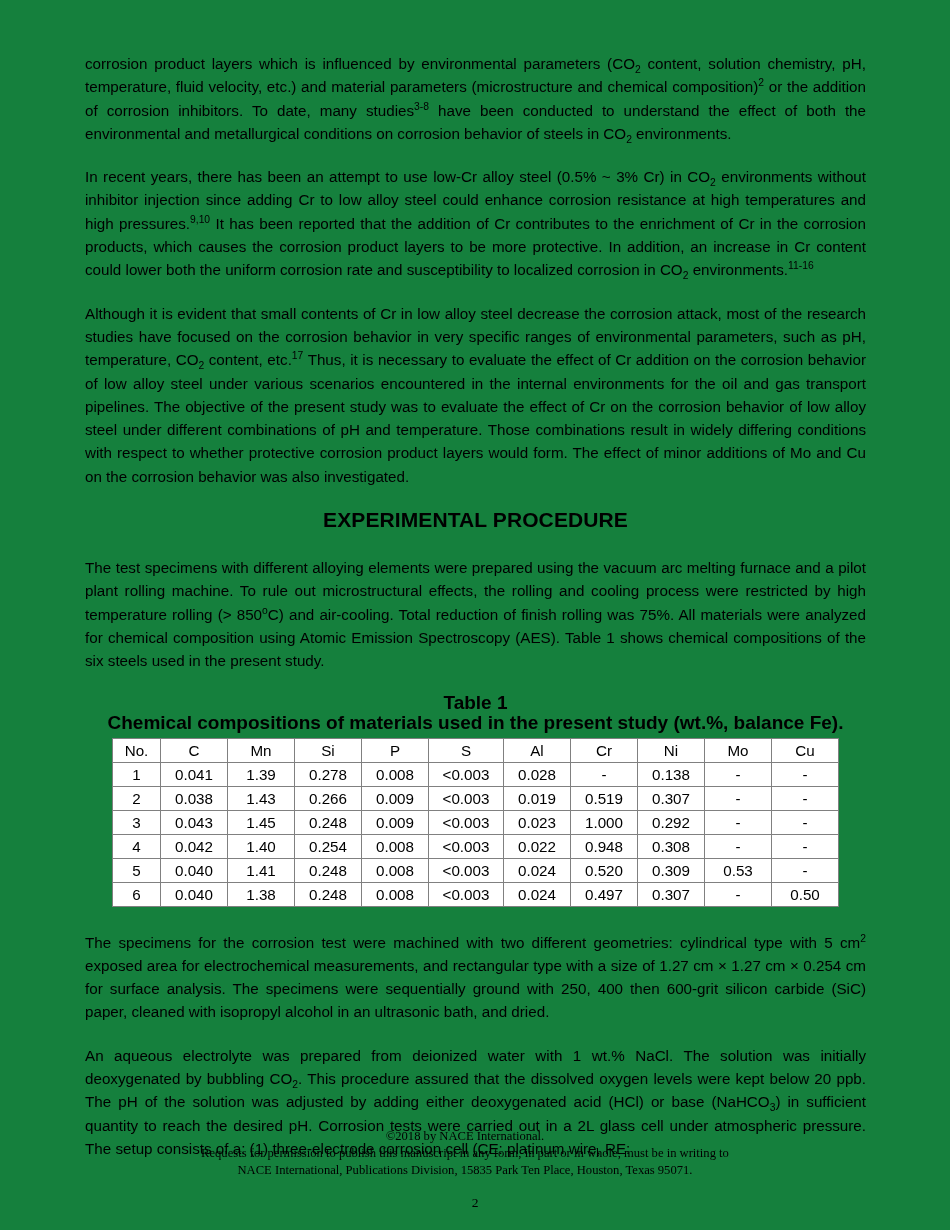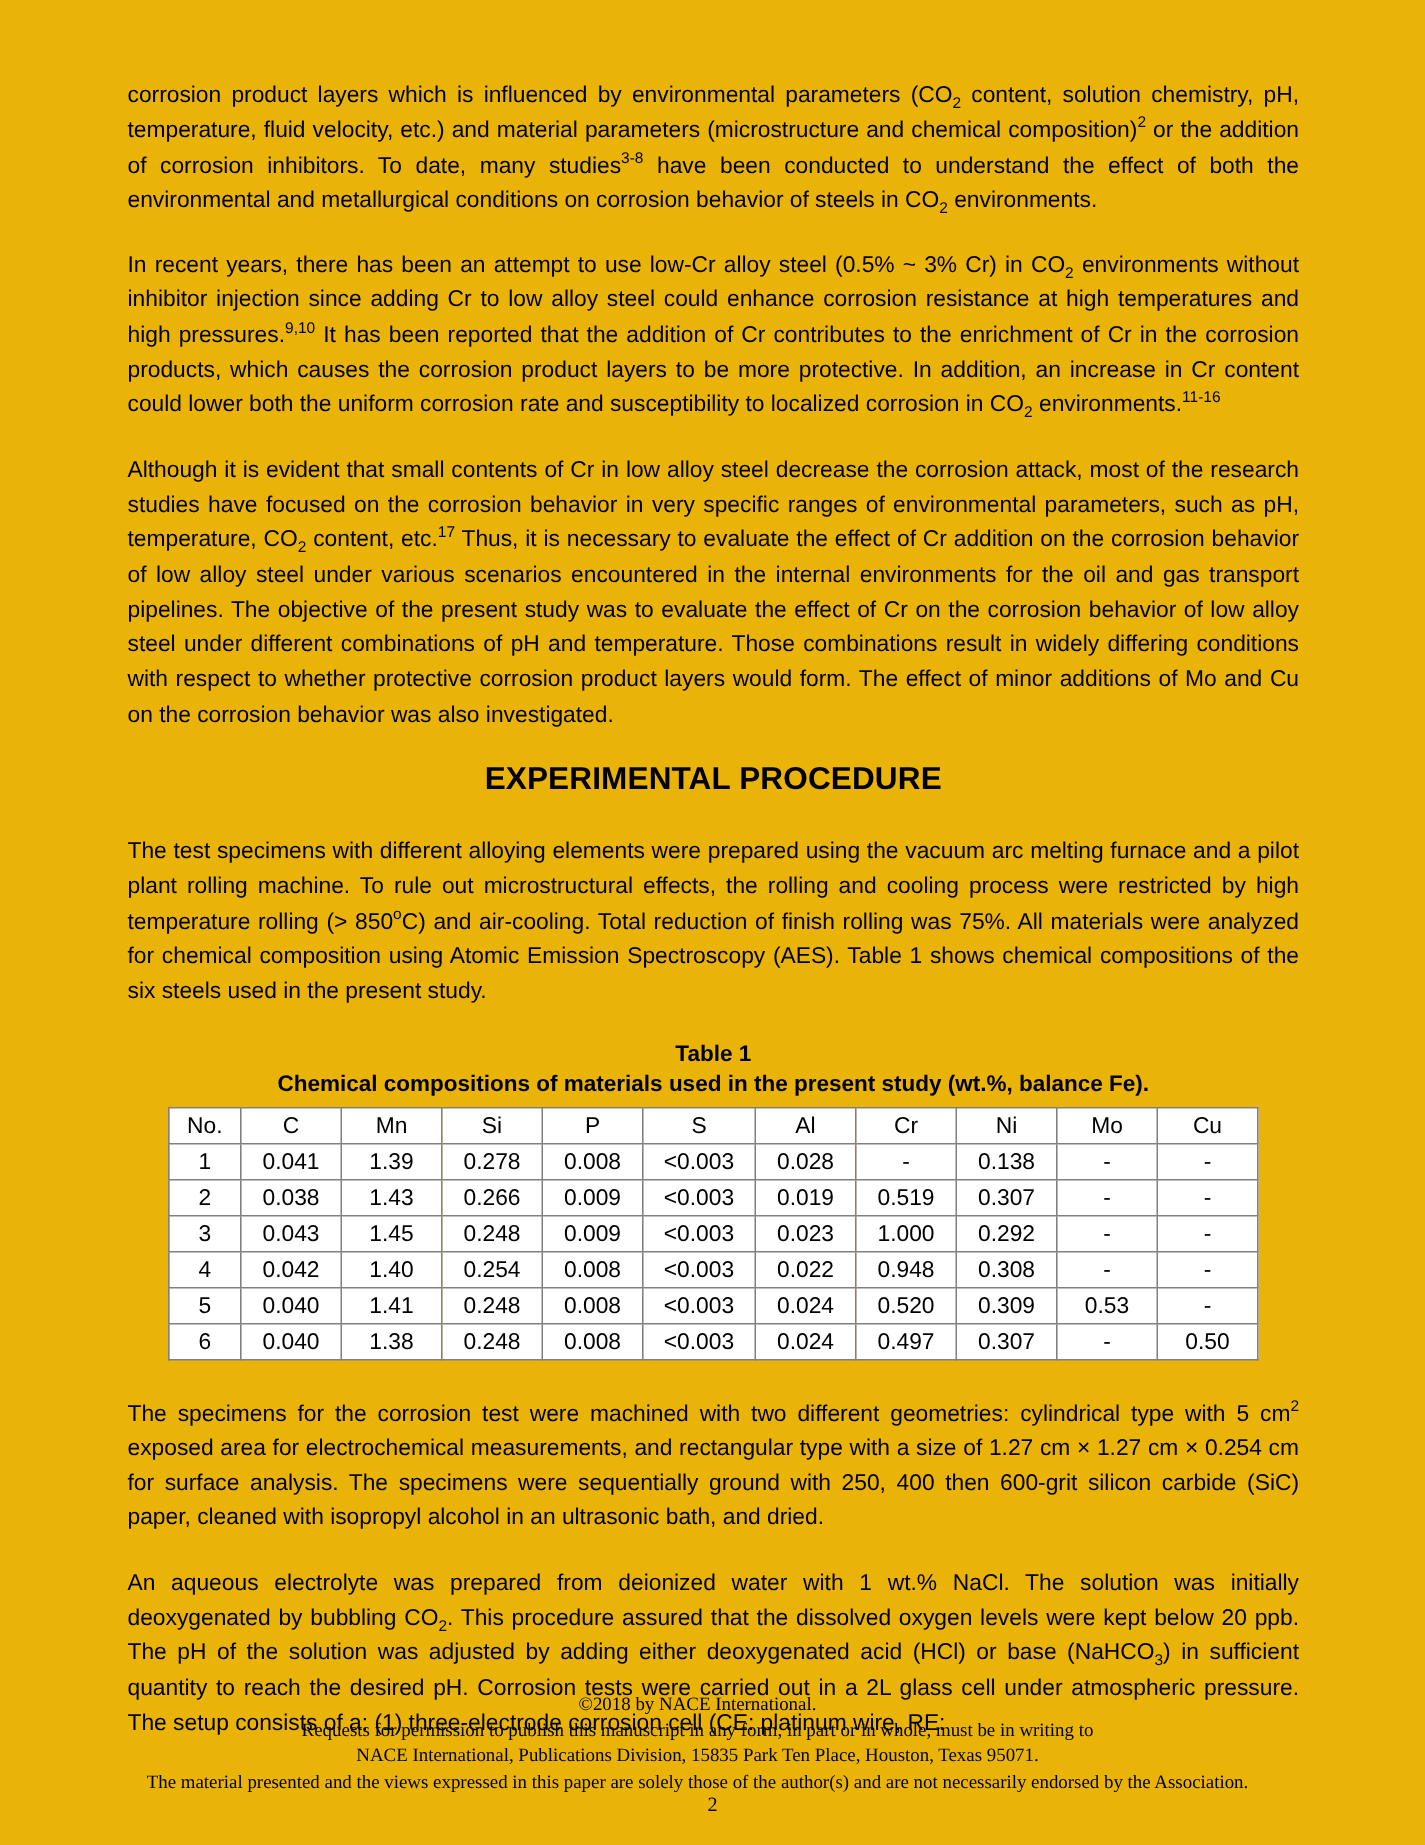--- a/index.html
+++ b/index.html
@@ -4,21 +4,21 @@
 <style>
   html, body {
     margin: 0;
     padding: 0;
     background: #ffffff;
   }
   .page {
     position: relative;
     width: 950px;
     height: 1230px;
-    background: #eab308;
+    background: #15803d;
     overflow: hidden;
     box-sizing: border-box;
   }
   .body-col {
     position: absolute;
     left: 85px;
     top: 52px;
     width: 781px;
   }
   p.para {
@@ -48,21 +48,21 @@
     font-size: 21px;
     font-weight: bold;
     text-align: center;
     margin: 0 0 24px 0;
     padding: 0;
     letter-spacing: 0.1px;
     color: #000000;
   }
   .table-caption {
     font-family: "Liberation Sans", sans-serif;
-    font-size: 15px;
+    font-size: 19px;
     font-weight: bold;
     text-align: center;
     color: #000000;
     line-height: 20px;
   }
   .table-caption .cap-line1 { display: block; }
   .table-caption .cap-line2 { display: block; }
   .table-wrap {
     margin-top: 5px;
     display: flex;
@@ -256,18 +256,17 @@
     <p class="para" style="margin-top:24px;">The specimens for the corrosion test were machined with two different geometries: cylindrical type with 5 cm<sup>2</sup> exposed area for electrochemical measurements, and rectangular type with a size of 1.27 cm × 1.27 cm × 0.254 cm for surface analysis. The specimens were sequentially ground with 250, 400 then 600-grit silicon carbide (SiC) paper, cleaned with isopropyl alcohol in an ultrasonic bath, and dried.</p>
 
     <p class="para last-nomargin">An aqueous electrolyte was prepared from deionized water with 1 wt.% NaCl. The solution was initially deoxygenated by bubbling CO<sub>2</sub>. This procedure assured that the dissolved oxygen levels were kept below 20 ppb. The pH of the solution was adjusted by adding either deoxygenated acid (HCl) or base (NaHCO<sub>3</sub>) in sufficient quantity to reach the desired pH. Corrosion tests were carried out in a 2L glass cell under atmospheric pressure. The setup consists of a: (1) three-electrode corrosion cell (CE: platinum wire, RE:</p>
 
   </div>
 
   <div class="footer">
     <p>©2018 by NACE International.</p>
     <p>Requests for permission to publish this manuscript in any form, in part or in whole, must be in writing to</p>
     <p>NACE International, Publications Division, 15835 Park Ten Place, Houston, Texas 95071.</p>
-    <p>The material presented and the views expressed in this paper are solely those of the author(s) and are not necessarily endorsed by the Association.</p>
   </div>
 
   <div class="page-number">2</div>
 
 </div>
 
 </body></html>

